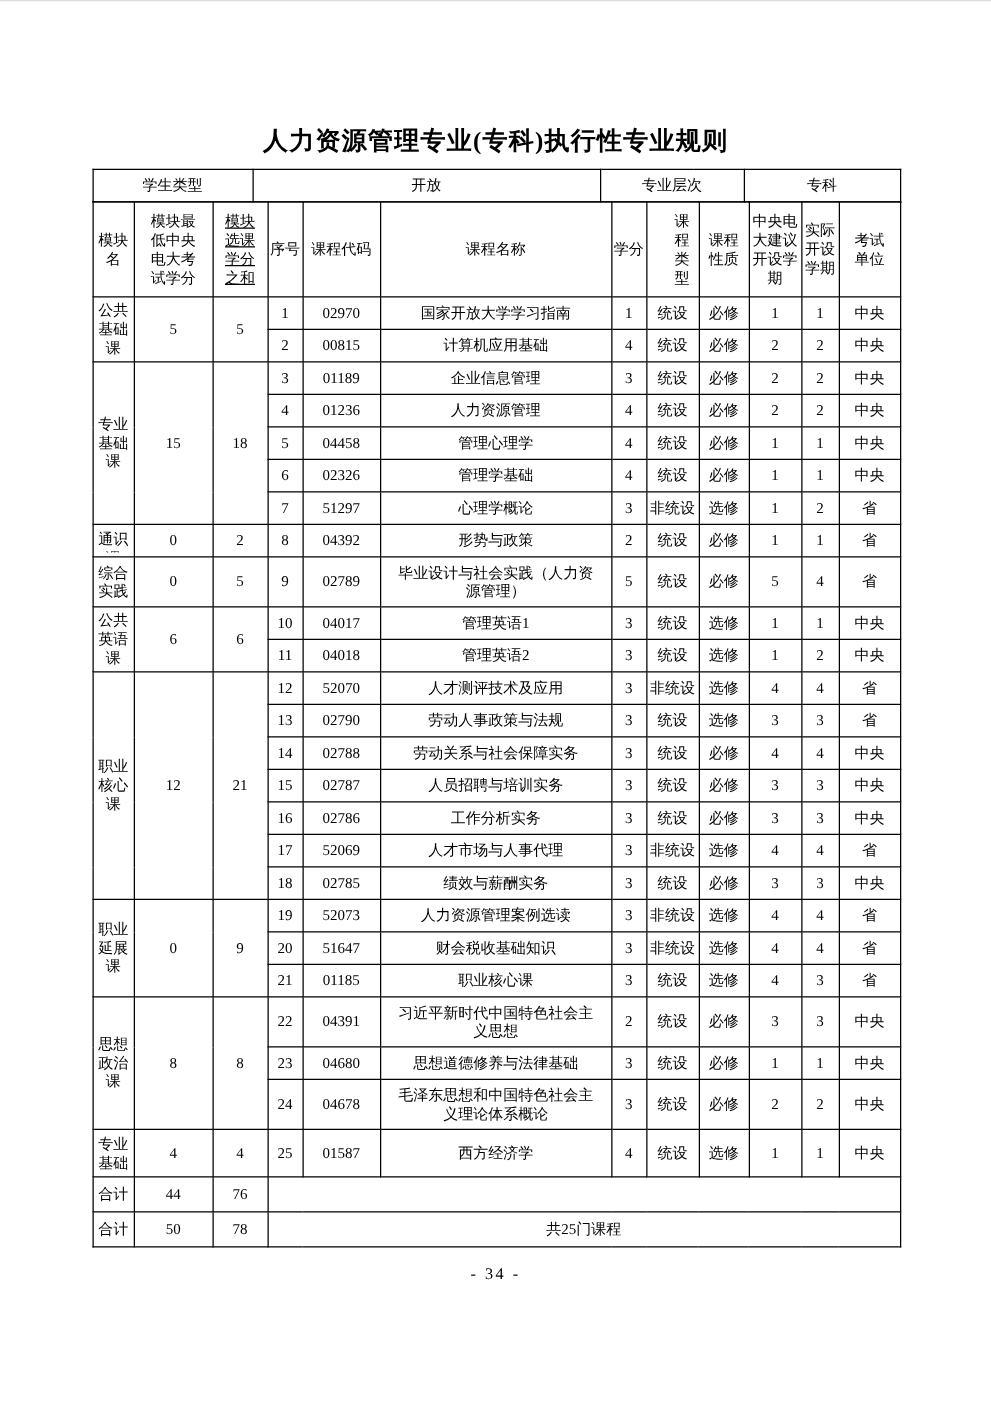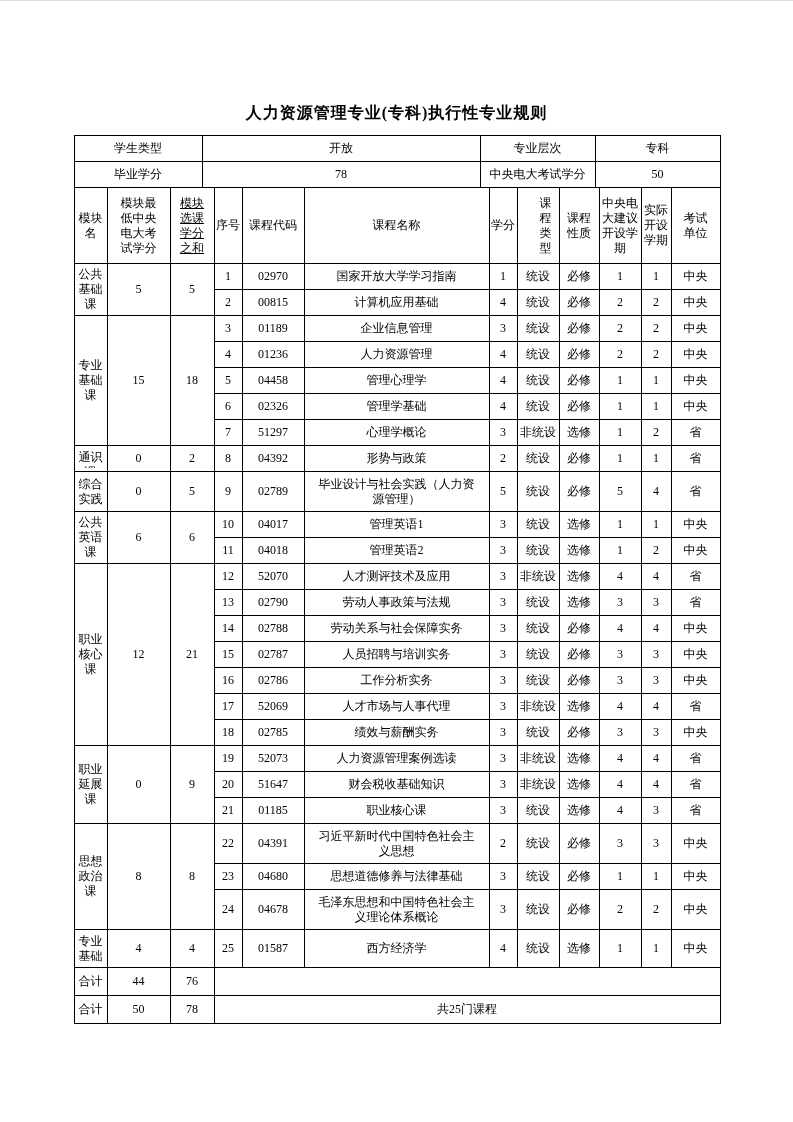--- a/index.html
+++ b/index.html
@@ -7,21 +7,21 @@
   body {
     width: 793px; height: 1122px;
     background: #ffffff;
     font-family: "Liberation Serif", "DejaVu Serif", serif;
     color: #000;
     border-top: 1px solid #dcdcdc;
     overflow: hidden;
   }
   .sheet { width: 646px; margin: 0 auto; padding-top: 99px; }
   .title {
-    font-size: 16px; font-weight: bold; text-align: center;
+    font-size: 20px; font-weight: bold; text-align: center;
     letter-spacing: 1px; line-height: 26px; margin-bottom: 9px;
   }
   table { border-collapse: collapse; table-layout: fixed; width: 646px; }
   td, th {
     border: 1px solid #000;
     text-align: center; vertical-align: middle;
     font-size: 12px; line-height: 15px;
     font-weight: normal; padding: 1px 1px; overflow: hidden;
     word-break: break-all;
   }
@@ -52,26 +52,20 @@
         <col style="width:75px">
         <col style="width:40px">
         <col style="width:125px">
     </colgroup>
     <tbody>
     <tr>
       <td>学生类型</td>
       <td>开放</td>
       <td colspan="2">专业层次</td>
       <td>专科</td>
-    </tr>
-    <tr>
-      <td>毕业学分</td>
-      <td>78</td>
-      <td colspan="2">中央电大考试学分</td>
-      <td>50</td>
     </tr>
   </tbody>
     </table>
 
   <table class="main">
     <colgroup>
       <col style="width:33px">
         <col style="width:63px">
         <col style="width:44px">
         <col style="width:28px">
@@ -429,13 +423,14 @@
         </tr>
         <tr style="height: 28px;">
           <td>合计</td>
           <td>50</td>
           <td>78</td>
           <td colspan="9">共25门课程</td>
         </tr>
       </tbody>
   </table>
 
+  <div class="pageno">- 34 -</div>
 </div>
 
 </body></html>

